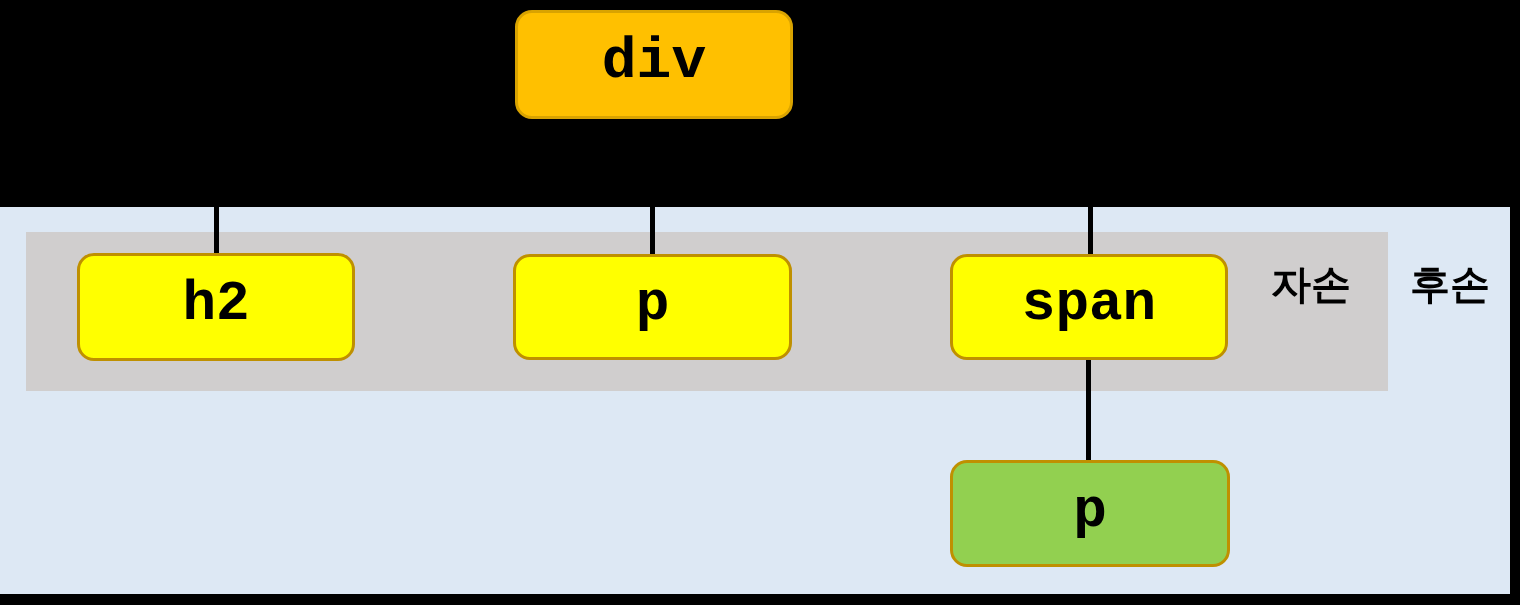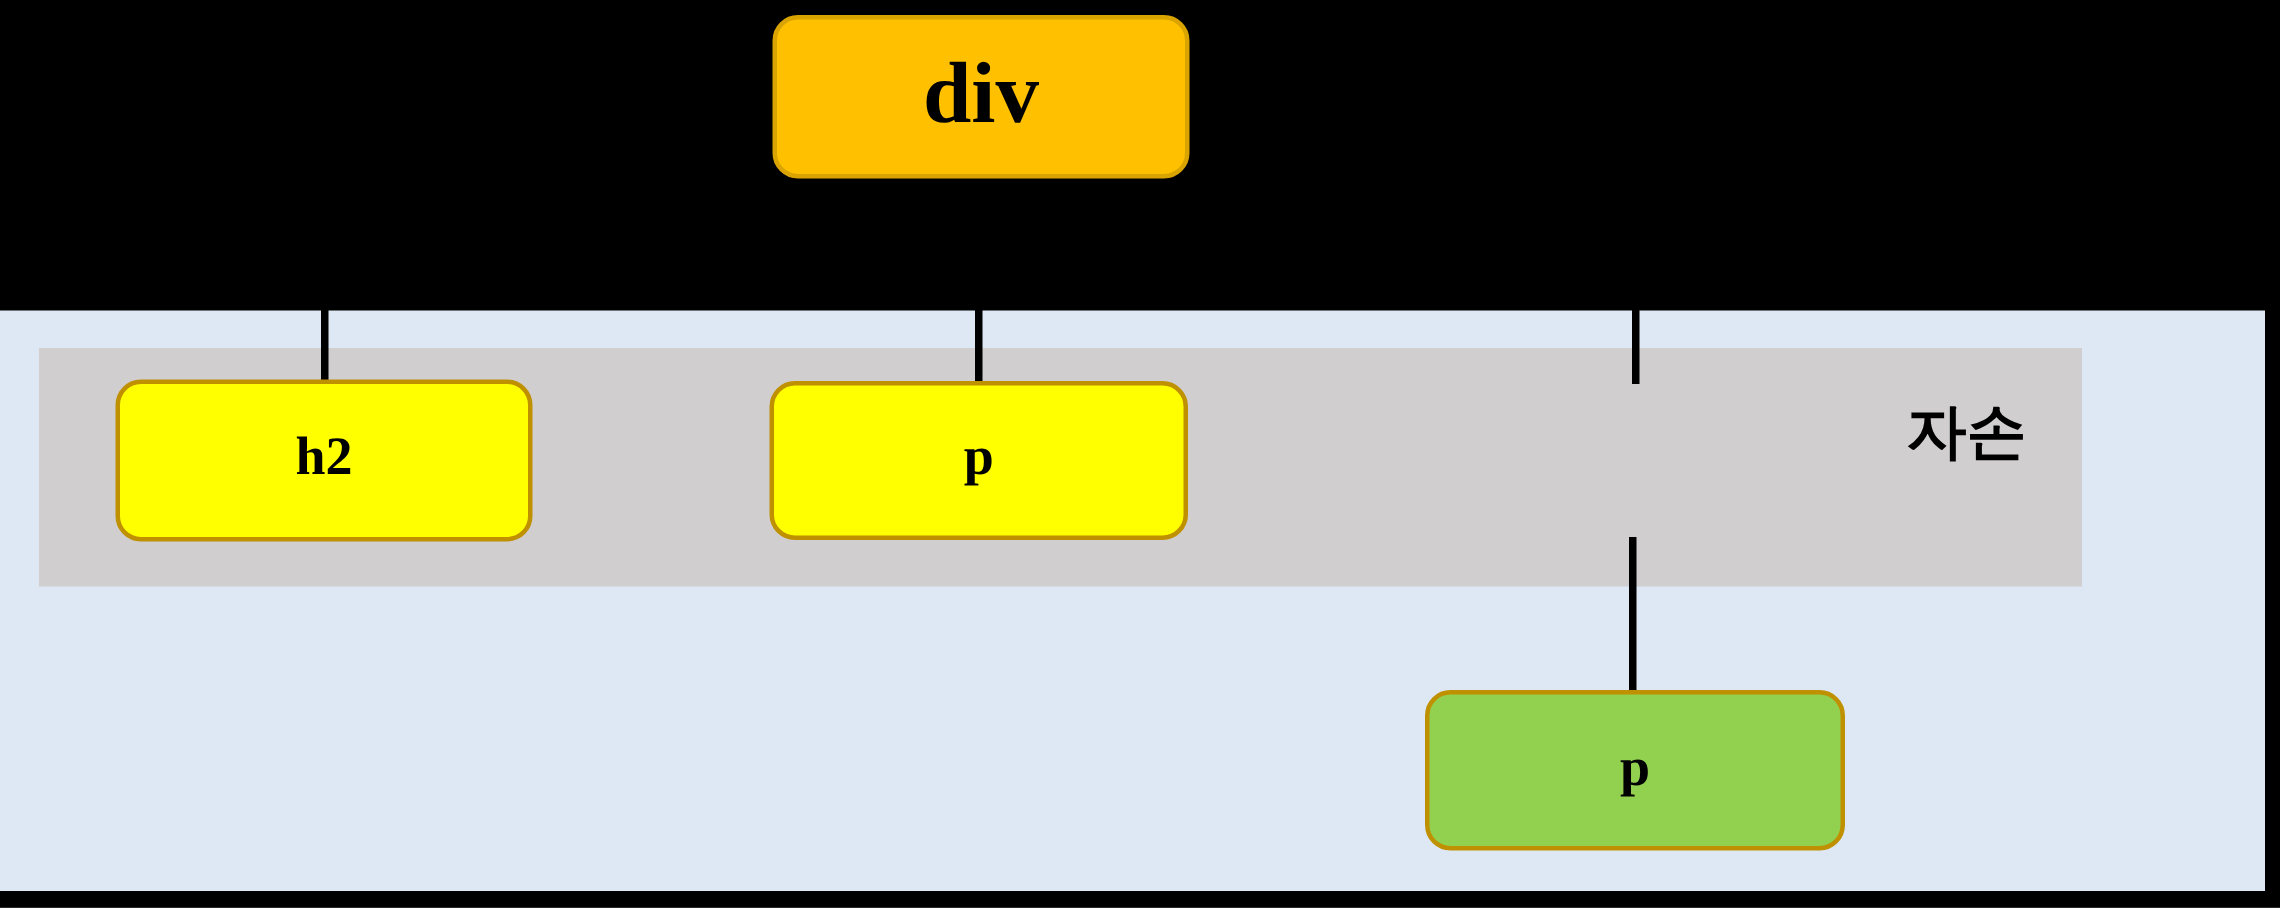--- a/index.html
+++ b/index.html
@@ -2,21 +2,21 @@
 <html style="--background: #000000; --descendants-area: #DDE8F4; --children-band: #D0CECE; --root-fill: #FFC000; --root-border: #D9A300; --child-fill: #FFFF00; --child-border: #BF9000; --grandchild-fill: #92D050; --grandchild-border: #BF9000; --connector: #000000; --text: #000000;"><head>
 <meta charset="utf-8">
 <style>
   html, body { margin: 0; padding: 0; background: #000; }
   .canvas {
     position: relative;
     width: 1520px;
     height: 605px;
     background: var(--background, #000);
     overflow: hidden;
-    font-family: Liberation Serif, serif;
+    font-family: Liberation Mono, monospace;
   }
   .area-descendants {
     position: absolute;
     left: 0; top: 207px;
     width: 1510px; height: 387px;
     background: var(--descendants-area, #DDE8F4);
   }
   .band-children {
     position: absolute;
     left: 26px; top: 232px;
@@ -32,21 +32,21 @@
   .connector.c-p    { left: 650px;  top: 120px; height: 136px; }
   .connector.c-span { left: 1088px; top: 120px; height: 136px; }
   .connector.c-gc   { left: 1086px; top: 358px; height: 104px; }
   .node {
     position: absolute;
     display: flex;
     align-items: center;
     justify-content: center;
     border-radius: 17px;
     font-weight: bold;
-    font-size: 36px;
+    font-size: 56px;
     color: #000;
     box-sizing: border-box;
     line-height: 1;
     padding-bottom: 6px;
   }
   .node-root {
     left: 515px; top: 10px;
     width: 278px; height: 109px;
     background: var(--root-fill, #FFC000);
     border: 3px solid var(--root-border, #D9A300);
@@ -92,18 +92,20 @@
 
   <div class="band-children"></div>
 
   <div class="connector c-h2"></div>
   <div class="connector c-p"></div>
   <div class="connector c-span"></div>
   <div class="connector c-gc"></div>
 
   <div class="node node-child node-h2">h2</div>
   <div class="node node-child node-p">p</div>
+  <div class="node node-child node-span">span</div>
 
   <div class="node node-grandchild">p</div>
 
   <div class="zone-label jaseon">자손</div>
+  <div class="zone-label huson">후손</div>
 
 </div>
 
 </body></html>

